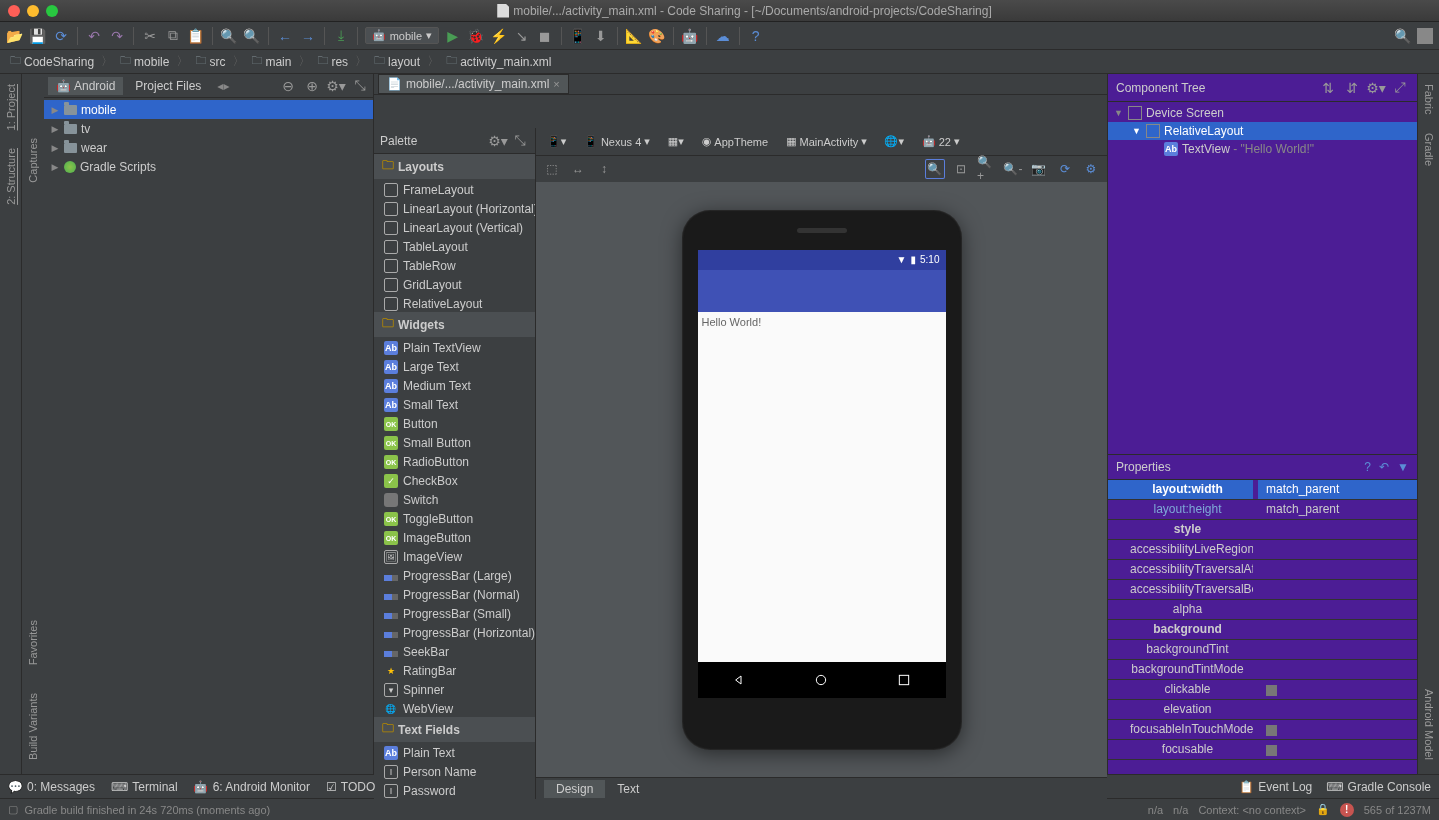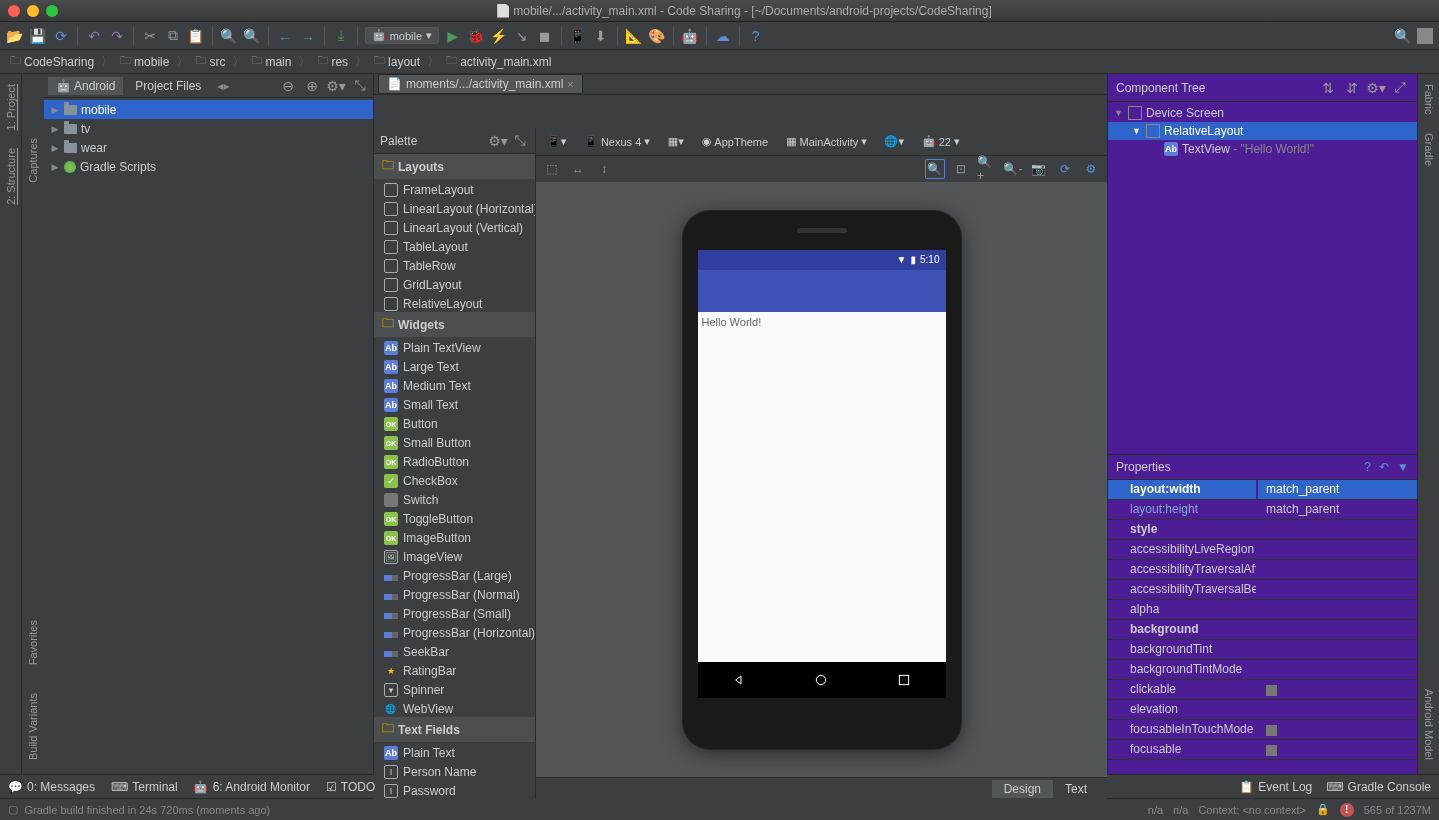--- a/index.html
+++ b/index.html
@@ -90,42 +90,42 @@
 .phone { width:280px; height:540px; background:#1a1a1a; border-radius:28px; padding:40px 16px 52px 16px; position:relative; box-shadow:0 4px 20px rgba(0,0,0,0.5), inset 0 0 2px #444; }
 .phone::before { content:""; position:absolute; top:18px; left:50%; transform:translateX(-50%); width:50px; height:5px; background:#333; border-radius:3px; }
 .screen { width:100%; height:100%; background:#fafafa; display:flex; flex-direction:column; }
 .statusbar { height:20px; background:#303f9f; display:flex; align-items:center; justify-content:flex-end; padding:0 6px; gap:4px; color:#fff; font-size:10px; }
 .appbar { height:42px; background:#3f51b5; }
 .app-content { flex:1; padding:4px; color:#666; font-size:11px; }
 .navbar { height:36px; background:#000; display:flex; align-items:center; justify-content:space-around; color:#fff; }
 .navbtn { width:16px; height:16px; }
 
 
-.designtabs { height:22px; background:#3c3f41; border-top:1px solid #2b2b2b; display:flex; align-items:center; padding:0 8px;justify-content:flex-end; }
+.designtabs { height:22px; background:#3c3f41; border-top:1px solid #2b2b2b; display:flex; align-items:center; padding:0 8px; }
 .dtab { padding:2px 12px; color:#ccc; font-size:12px; }
 .dtab.active { background:#515658; }
 
 
 .rightpanel { width:310px; background:#4c1d95; border-left:1px solid #2b2b2b; display:flex; flex-direction:column; }
 .rp-hdr { height:28px; display:flex; align-items:center; padding:0 8px; color:#ccc; font-size:12px; border-bottom:1px solid #2b2b2b; }
 .rp-hdr .right { margin-left:auto; display:flex; gap:6px; }
 .comptree { padding:2px 0; }
 .ctrow { display:flex; align-items:center; gap:4px; padding:2px 6px; color:#ccc; font-size:12px; }
 .ctrow.selected { background:#2f65ca; color:#fff; }
 .ctrow .arrow { width:10px; font-size:9px; color:#888; }
 .ctrow.selected .arrow { color:#fff; }
 .ct-icon { width:14px; height:14px; border:1px solid #888; display:inline-block; }
 
 
 .props-hdr { height:26px; display:flex; align-items:center; padding:0 8px; color:#ccc; font-size:12px; border-top:1px solid #2b2b2b; border-bottom:1px solid #2b2b2b; }
 .props-hdr .right { margin-left:auto; display:flex; gap:8px; color:#5b8dd6; }
 .proptable { flex:1; overflow:auto; }
 .proprow { display:flex; height:20px; border-bottom:1px solid #323232; font-size:12px; }
 .proprow.selected { background:#2f65ca; }
-.propname { width:136px; padding:2px 8px; color:#ccc; border-right:2px solid #4c1d95; overflow:hidden; white-space:nowrap; }
+.propname { width:136px; padding:2px 8px; color:#ccc; border-right:5px solid #4c1d95; overflow:hidden; white-space:nowrap;text-align:center; }
 .proprow.selected .propname { color:#fff; font-weight:bold; }
 .propname.bold { font-weight:bold; }
 .propname.italic { color:#7ea8d6; }
 .propval { flex:1; padding:2px 8px; color:#ccc; }
 .proprow.selected .propval { color:#fff; }
 .propcheck { width:11px; height:11px; background:#777; display:inline-block; margin-top:3px; }
 .proprow .arrow { width:14px; text-align:center; color:#888; font-size:9px; }
 
 
 .rightgutter { width:22px; background:#3c3f41; border-left:1px solid #2b2b2b; display:flex; flex-direction:column; align-items:center; padding-top:6px; gap:10px; }
@@ -295,21 +295,21 @@
           <span class="gradle-icon"></span>
           <span>Gradle Scripts</span>
         </div>
       </div>
   </div>
 
   <div class="editor">
     <div class="edtabs">
       <div class="edtab">
         <span>📄</span>
-        <span>moments/.../activity_main.xml</span>
+        <span>mobile/.../activity_main.xml</span>
         <span class="close">×</span>
       </div>
     </div>
     <div class="editor-body">
 
       <div class="palette">
         <div class="palette-hdr">
           <span>Palette</span>
           <div class="right">
             <span class="tbicon">⚙▾</span>

